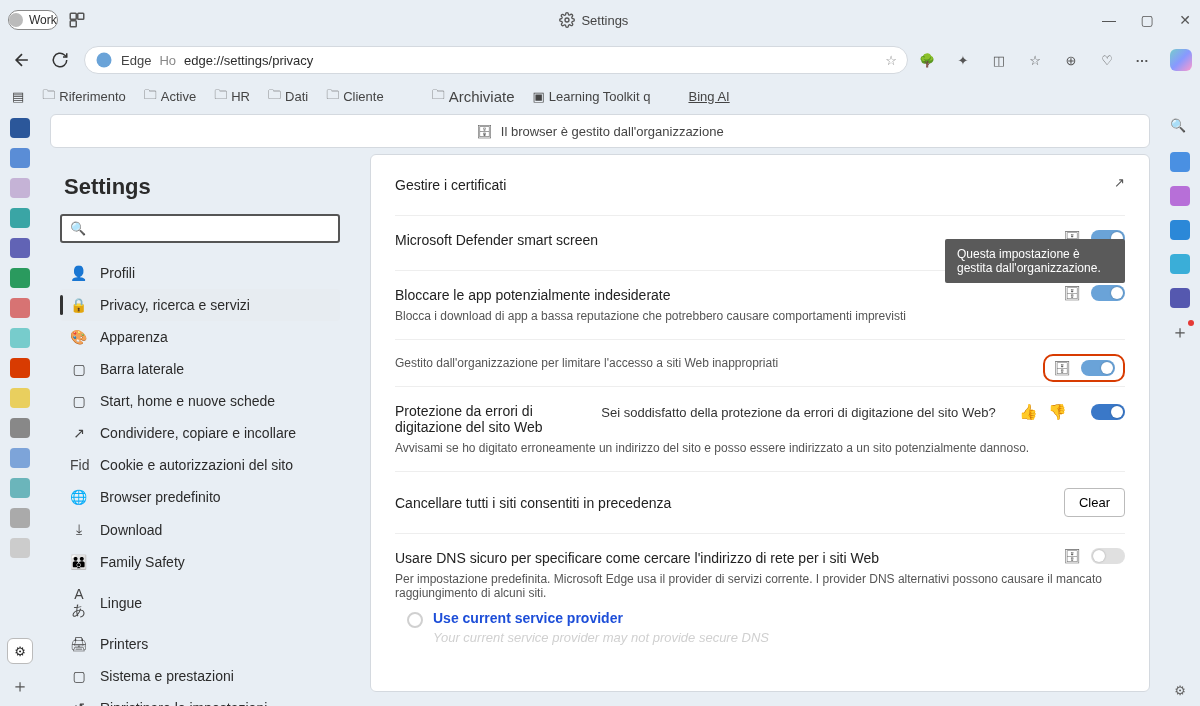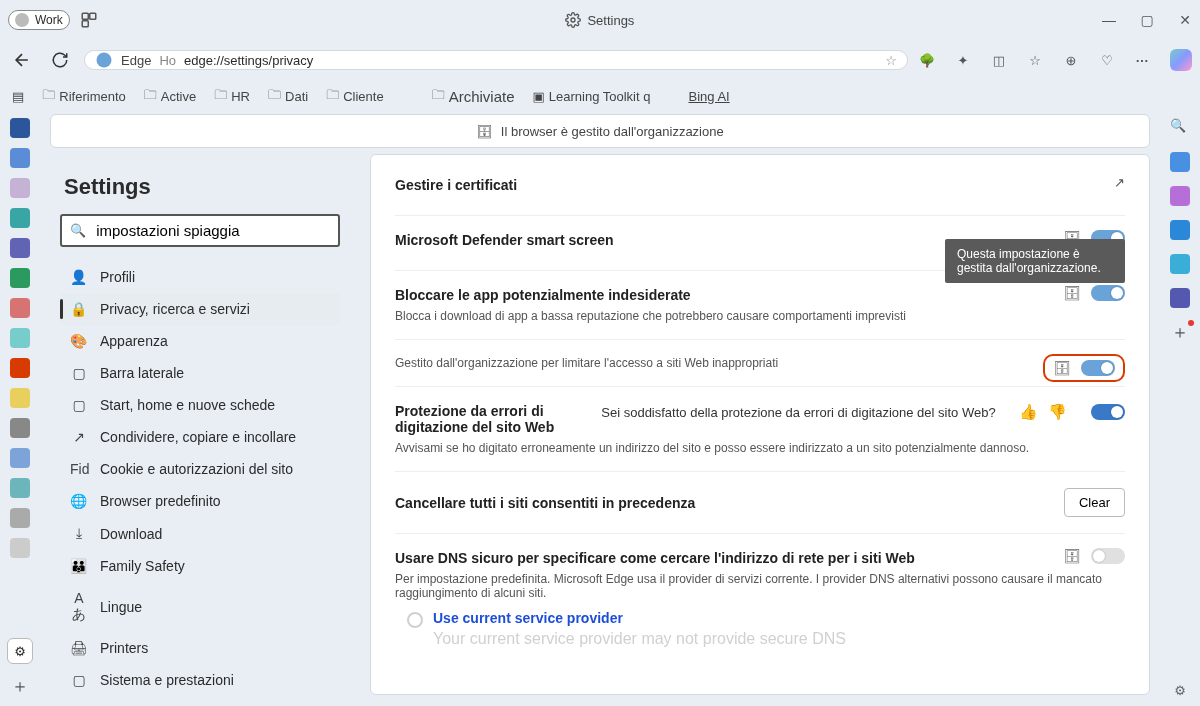--- a/index.html
+++ b/index.html
@@ -13,32 +13,32 @@
     --toggle-off:#e0e0e0;
     --highlight:#d83b01;
     --tooltip:#5a5a5a;
   }
   *{box-sizing:border-box;font-family:"Segoe UI",Arial,sans-serif;}
   body{margin:0;background:var(--bg);color:var(--text);font-size:13px;overflow:hidden;}
   .window{width:1200px;height:706px;position:relative;display:flex;flex-direction:column;}
 
   
   .titlebar{height:40px;display:flex;align-items:center;padding:0 8px;background:var(--bg);}
-  .work-pill{display:flex;align-items:center;gap:6px;border:1px solid #888;border-radius:14px;padding:2px 6px;font-size:12px;background:#fff;}
+  .work-pill{display:flex;align-items:center;gap:6px;border:1px solid #888;border-radius:14px;padding:2px 0;font-size:12px;background:#fff;}
   .work-pill .dot{width:14px;height:14px;border-radius:50%;background:#bbb;}
   .titlebar .workspaces{margin-left:10px;font-size:16px;color:#555;}
   .titlebar .center{flex:1;display:flex;align-items:center;justify-content:center;gap:6px;color:#444;}
   .titlebar .center svg{width:16px;height:16px;}
   .winbtns{display:flex;gap:24px;color:#555;font-size:14px;align-items:center;}
   .winbtns span{width:14px;text-align:center;}
 
   
   .toolbar{height:40px;display:flex;align-items:center;gap:10px;padding:0 8px;}
   .navbtn{width:28px;height:28px;display:flex;align-items:center;justify-content:center;color:#333;border-radius:4px;}
-  .urlbar{flex:1;height:20px;background:#fff;border-radius:16px;display:flex;align-items:center;padding:0 10px;gap:8px;border:1px solid var(--border);}
+  .urlbar{flex:1;height:28px;background:#fff;border-radius:16px;display:flex;align-items:center;padding:0 10px;gap:8px;border:1px solid var(--border);}
   .urlbar .label{color:#444;font-size:13px;}
   .urlbar .star{margin-left:auto;color:#888;}
   .tbicons{display:flex;gap:18px;color:#555;align-items:center;}
   .tbicons .ico{width:18px;height:18px;display:flex;align-items:center;justify-content:center;}
   .tbicons .more{letter-spacing:2px;font-weight:bold;}
   .copilot{width:22px;height:22px;background:linear-gradient(135deg,#7cc,#89f,#f9c);border-radius:6px;}
 
   
   .bbar{height:32px;display:flex;align-items:center;gap:18px;padding:0 12px;color:#444;font-size:13px;}
   .bbar .bitem{display:flex;align-items:center;gap:4px;}
@@ -71,21 +71,21 @@
   .snav .row.selected{background:var(--selected);}
   .snav .row.selected::before{content:"";position:absolute;left:0;top:6px;bottom:6px;width:3px;background:#333;border-radius:2px;}
   .snav .row .ic{width:18px;text-align:center;color:#444;}
 
   
   .panel{flex:1;overflow:auto;min-height:0;}
   .card{background:#fff;border-radius:6px;border:1px solid var(--border);padding:6px 24px 20px 24px;margin-bottom:10px;}
   .setting{padding:16px 0;border-bottom:1px solid #eee;position:relative;}
   .setting:last-child{border-bottom:none;}
   .setting .title{font-size:14px;color:#222;margin-bottom:6px;display:flex;align-items:flex-start;}
-  .setting .title .ttext{flex:1;font-weight:bold;}
+  .setting .title .ttext{flex:1;}
   .setting .desc{font-size:12px;color:#555;}
   .setting .right{position:absolute;right:0;top:14px;display:flex;align-items:center;gap:10px;}
   .extlink{color:#555;}
 
   .toggle{width:34px;height:16px;border-radius:10px;position:relative;background:var(--toggle-off);}
   .toggle::after{content:"";position:absolute;width:12px;height:12px;background:#fff;border-radius:50%;top:2px;left:2px;box-shadow:0 0 2px rgba(0,0,0,.3);}
   .toggle.on{background:var(--toggle-on);}
   .toggle.on::after{left:auto;right:2px;}
   .lock{color:#666;font-size:14px;}
 
@@ -95,21 +95,21 @@
 
   .inline-q{display:flex;align-items:center;gap:12px;font-size:13px;color:#333;}
   .thumbs{color:#888;display:flex;gap:10px;}
   .thumbs span{font-size:15px;}
 
   .btn{border:1px solid #bbb;padding:6px 14px;border-radius:4px;background:#fff;font-size:13px;}
 
   .radio-row{display:flex;align-items:flex-start;gap:10px;padding:10px 12px;color:#bbb;}
   .radio{width:16px;height:16px;border:2px solid #d0d0d0;border-radius:50%;margin-top:2px;}
   .radio-row .rtitle{font-size:14px;font-weight:600;color:#1d4ed8;}
-  .radio-row .rdesc{font-size:16px;color:#d0d0d0;margin-top:4px;}
+  .radio-row .rdesc{font-size:13px;color:#d0d0d0;margin-top:4px;font-style:italic;}
 
   svg{display:block;}
 </style>
 </head>
 <body>
 
 <div class="window">
 
   <div class="titlebar">
     <div class="work-pill">
@@ -236,21 +236,20 @@
         <span>🗄</span>
         <span>Il browser è gestito dall'organizzazione</span>
       </div>
 
       <div class="page">
 
         <div class="settings-side">
           <h1>Settings</h1>
           <div class="searchbox">
             <span>🔍</span>
-            <input value="impostazioni spiaggia" style="">
           </div>
           <div class="snav" id="snav">
               <div class="row">
                 <span class="ic">👤</span>
                 <span>Profili</span>
               </div>
               <div class="row selected">
                 <span class="ic">🔒</span>
                 <span>Privacy, ricerca e servizi</span>
               </div>

